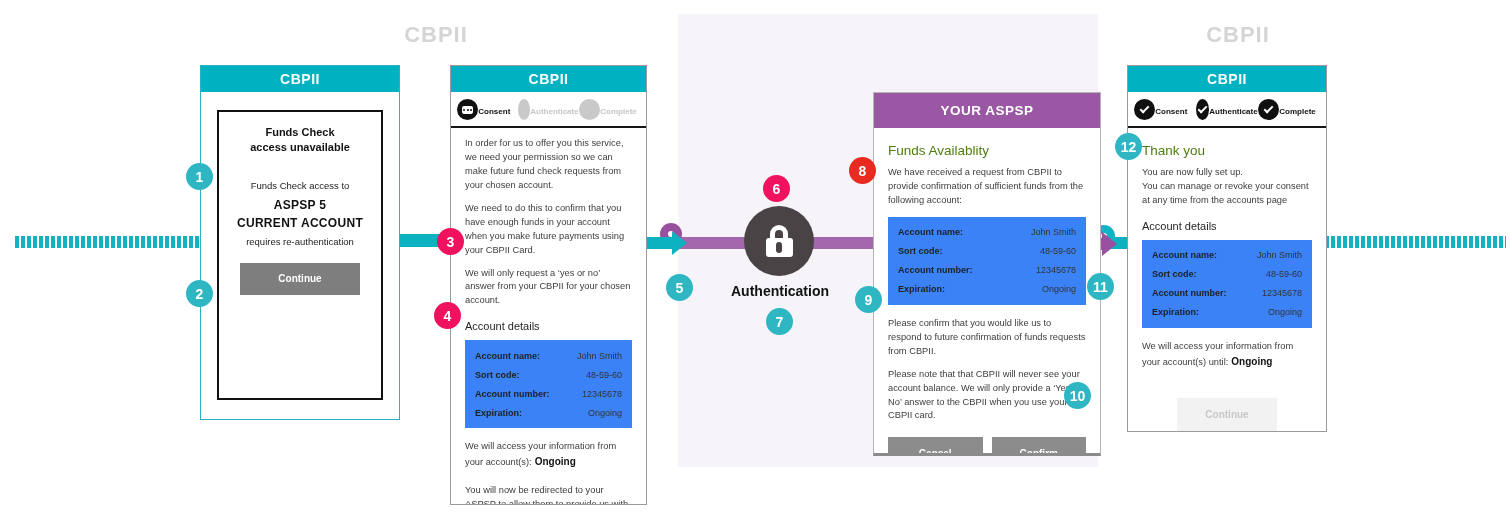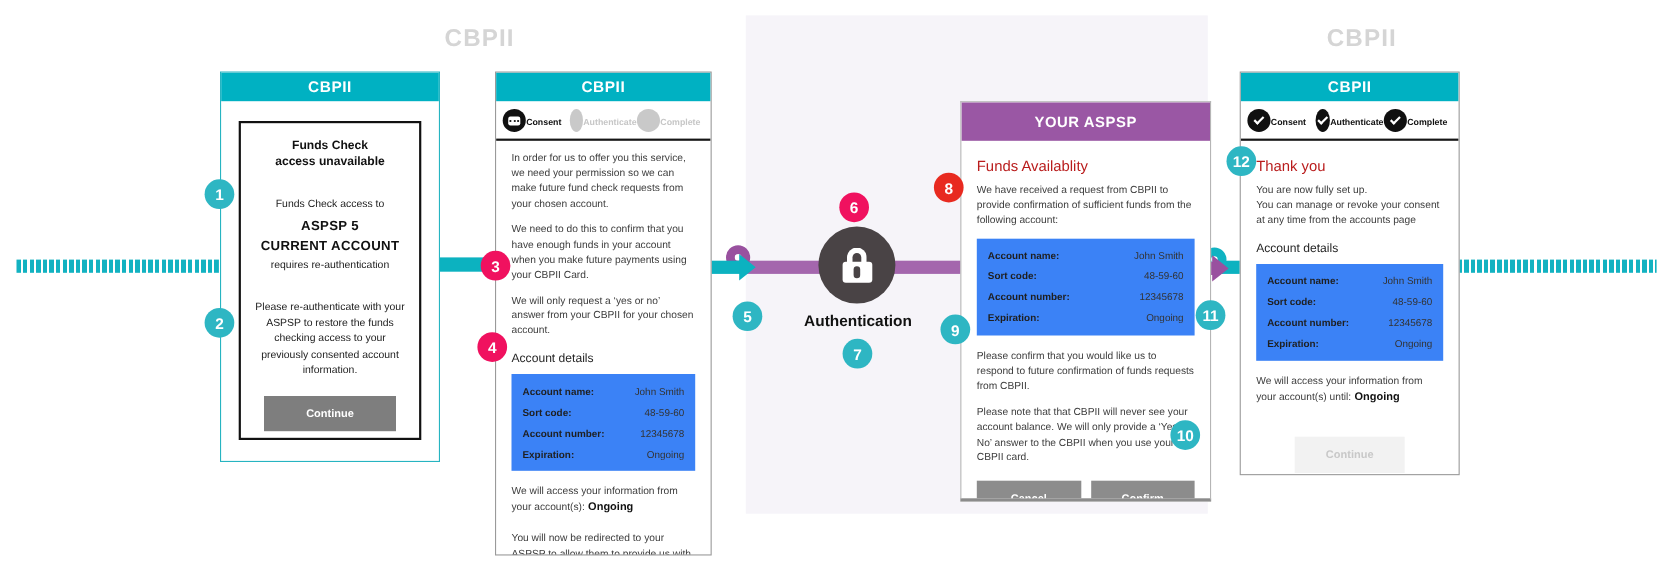--- a/index.html
+++ b/index.html
@@ -86,21 +86,21 @@
   .acct-row { display:flex; justify-content:space-between; padding:4.5px 10px; }
   .acct-label { font-size:9px; font-weight:bold; color:#1f1f1f; }
   .acct-value { font-size:9px; color:#333; }
   .access-text { font-size:9.3px; color:#3d3d3d; line-height:1.5; margin-top:12px; }
   .access-bold { font-weight:bold; color:#111; margin-left:3px; font-size:10px; }
   .btn-row { display:flex; gap:9px; margin-top:16px; }
   .btn-half { flex:1; height:33px; font-size:10px; font-weight:bold; }
   .btn-med { background:#8c8c8c; color:#fff; }
   .btn-disabled { display:block; width:100px; height:33px; margin:28px auto 0; background:#f2f2f2; color:#c8c8c8; font-size:10px; font-weight:bold; border:none; }
 
-  .h-title { font-size:13.5px; color:#b91c1c; margin:6px 0 8px; }
+  .h-title { font-size:13.5px; color:#4d7c0f; margin:6px 0 8px; }
 
   
   .marker { position:absolute; width:27px; height:27px; border-radius:50%; z-index:60;
     display:flex; align-items:center; justify-content:center; color:#fff; font-size:14px; font-weight:bold; }
   .m-teal { background:#2eb6c3; }
   .m-pink { background:#f0115f; }
   .m-red  { background:#e82a20; }
 </style>
 </head>
 <body>
@@ -140,21 +140,20 @@
       <div class="p1-title">
         <div>Funds Check</div>
         <div>access unavailable</div>
       </div>
       <div class="p1-intro">Funds Check access to</div>
       <div class="p1-acct">
         <div>ASPSP 5</div>
         <div>CURRENT ACCOUNT</div>
       </div>
       <div class="p1-status">requires re-authentication</div>
-      <div class="p1-body">Please re-authenticate with your ASPSP to restore the funds checking access to your previously consented account information.</div>
       <button class="btn p1-btn btn-continue">Continue</button>
     </div>
   </div>
 
   <div class="panel panel2">
     <div class="panel-header hdr-teal">CBPII</div>
     <div class="steps">
       <div class="step">
         <span class="step-circle circle-active">
           <span class="chat-bubble">

